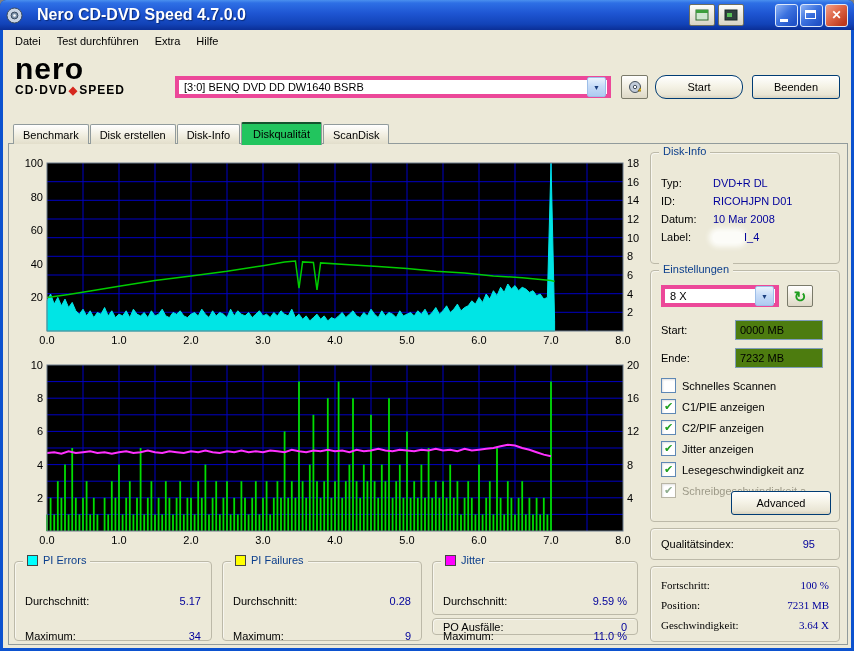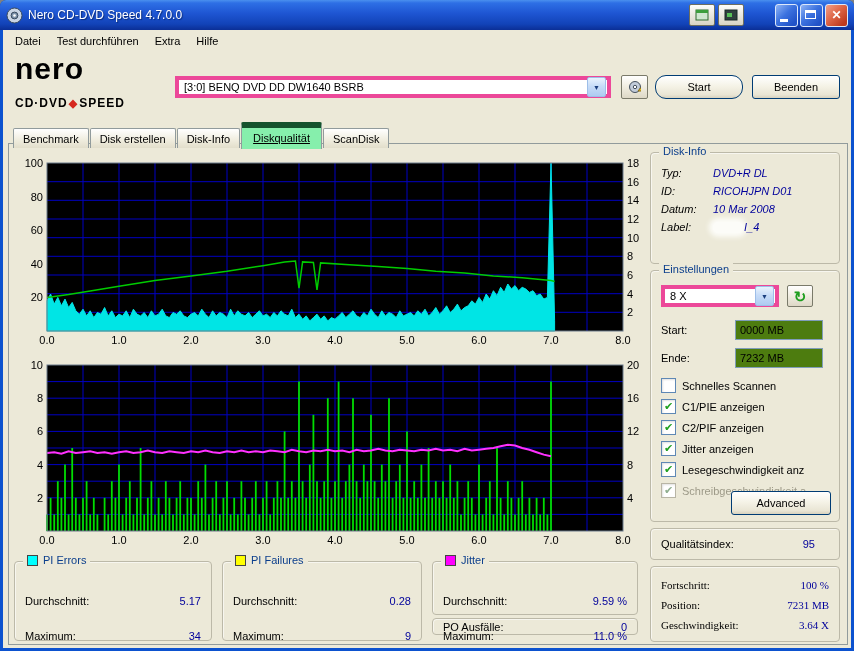--- a/index.html
+++ b/index.html
@@ -2,38 +2,38 @@
 <html><head>
 <meta charset="utf-8">
 <style>
   html,body{margin:0;padding:0;background:#808080;}
   .window{position:relative;width:854px;height:651px;box-sizing:border-box;background:#0C52CF;
           font-family:"Liberation Sans",sans-serif;overflow:hidden;border-radius:6px 6px 0 0;}
   
   .titlebar{height:30px;display:flex;align-items:center;padding:0 6px;border-radius:6px 6px 0 0;
     background:linear-gradient(180deg,#4A90EE 0%,#2E6FE5 10%,#1E55D2 45%,#1243B8 80%,#0B2F96 100%);}
   .title-icon{width:17px;height:17px;margin-right:5px;display:inline-flex;}
-  .title-text{flex:1;color:#fff;font-size:12px;font-weight:normal;text-shadow:1px 1px 1px #0A2C7A;white-space:nowrap;}
+  .title-text{flex:1;color:#fff;font-size:16px;font-weight:bold;text-shadow:1px 1px 1px #0A2C7A;white-space:nowrap;margin-left:9px;}
   .tb-btns{display:flex;align-items:center;gap:2px;}
   .tb-custom{width:24px;height:20px;background:linear-gradient(#FDFDFA,#D8D4C4);border:1px solid #6E6E5E;
     border-radius:2px;display:inline-flex;align-items:center;justify-content:center;margin-right:1px;}
   .tb-gap{width:26px;}
   .wbtn{width:21px;height:21px;border-radius:3px;border:1px solid #DCE8FA;display:inline-flex;align-items:center;
         justify-content:center;position:relative;color:#fff;font-size:12px;font-weight:bold;}
   .btn-min,.btn-max{background:linear-gradient(135deg,#8FB4F5 0%,#3C72DF 45%,#2153C8 85%);}
   .btn-close{background:linear-gradient(135deg,#F0A08A 0%,#DE6547 45%,#BE3A1E 85%);}
   .btn-min::after{content:"";position:absolute;left:4px;bottom:4px;width:8px;height:3px;background:#fff;}
   .btn-max::after{content:"";position:absolute;left:4px;top:5px;width:11px;height:9px;border:1px solid #fff;border-top-width:3px;box-sizing:border-box;}
   
   .client{position:absolute;left:3px;top:30px;width:848px;height:618px;background:#ECE9D8;}
   .menubar{position:absolute;left:0;top:0;right:0;height:21px;display:flex;align-items:center;padding-left:4px;}
   .menu-item{padding:3px 8px;font-size:11px;color:#000;}
   .logo{position:absolute;left:12px;top:26px;color:#000;}
   .logo-brand{font-weight:bold;font-size:30px;line-height:26px;letter-spacing:1px;}
-  .logo-sub{font-weight:bold;font-size:12px;letter-spacing:1px;margin-top:14px;}
+  .logo-sub{font-weight:bold;font-size:12px;letter-spacing:1px;margin-top:1px;}
   .diamond{color:#D6281E;font-size:11px;margin:0 1px;}
   
   .combo{background:#fff;border:4px solid #ec4899;display:flex;align-items:center;box-sizing:border-box;}
   .combo-text{flex:1;padding-left:5px;font-size:11px;white-space:nowrap;overflow:hidden;color:#000;}
   .combo-btn{width:17px;height:18px;margin:1px;background:linear-gradient(#E9F3FD,#C7DCF8 45%,#AFCBF1);
     border:1px solid #9EBEE8;border-radius:2px;display:flex;align-items:center;justify-content:center;flex:none;}
   .arrow{font-size:7px;color:#1A3E7E;}
   .drive-combo{position:absolute;left:172px;top:46px;width:436px;height:22px;}
   
   .xpbtn{position:absolute;font-family:"Liberation Sans",sans-serif;font-size:11px;color:#000;
@@ -41,34 +41,34 @@
     border:1px solid #003C74;border-radius:3px;cursor:default;}
   .toolbtn{position:absolute;background:linear-gradient(180deg,#FFFFFF,#F0EDE0 50%,#DDD8C6);
     border:1px solid #7A7A6A;border-radius:2px;display:flex;align-items:center;justify-content:center;cursor:default;}
   .eject-btn{left:618px;top:45px;width:27px;height:24px;}
   .start-btn{left:652px;top:45px;width:88px;height:24px;border-radius:11px;}
   .exit-btn{left:749px;top:45px;width:88px;height:24px;}
   
   .tabs{position:absolute;left:10px;top:92px;display:flex;align-items:flex-end;z-index:3;}
   .tab{font-size:11px;padding:4px 9px 3px;background:linear-gradient(#FFFFFF,#EFECDD 60%,#E2DECB);
     border:1px solid #919B9C;border-bottom:none;border-radius:2px 2px 0 0;margin-right:1px;}
-  .tab.selected{background:#86efac;border-top:6px solid #14532d;padding:4px 11px 5px;margin-bottom:-1px;position:relative;text-decoration:underline;}
+  .tab.selected{background:#22c55e;border-top:2px solid #14532d;padding:4px 11px 5px;margin-bottom:-1px;position:relative;}
   .panel{position:absolute;left:5px;top:113px;width:838px;height:500px;border:1px solid #919B9C;background:#ECE9D8;}
   
   .chart{position:absolute;left:11px;}
   #chart-top{top:124px;}
   #chart-bottom{top:326px;}
   .chart text{font-family:"Liberation Sans",sans-serif;font-size:11px;fill:#000;}
   
   .groupbox{position:absolute;border:1px solid #BCB9A8;border-radius:4px;box-sizing:border-box;
     box-shadow:inset 1px 1px 0 rgba(255,255,255,.6);}
   .gb-title{position:absolute;top:-8px;left:8px;background:#ECE9D8;padding:0 4px;font-size:11px;color:#0B3E8C;
     display:flex;align-items:center;gap:5px;white-space:nowrap;}
   .gb-diskinfo{left:647px;top:122px;width:190px;height:112px;}
-  #diskinfo-rows{padding-top:14px;font-style:italic;}
+  #diskinfo-rows{padding-top:24px;}
   .info-row{display:flex;margin:0 0 6px 10px;font-size:11px;align-items:center;}
   .info-label{width:52px;color:#000;}
   .info-value{color:#00009B;white-space:nowrap;}
   .redacted::before{content:"";display:inline-block;width:30px;height:11px;background:#FCFCF8;border-radius:5px;
     box-shadow:0 0 5px 4px #FCFCF8;margin-right:1px;vertical-align:-2px;}
   .gb-settings{left:647px;top:240px;width:190px;height:252px;}
   .speed-combo{position:absolute;left:10px;top:14px;width:118px;height:22px;}
   .refresh-btn{left:136px;top:14px;width:26px;height:22px;position:absolute;}
   .refresh-icon{color:#1F9E1F;font-weight:bold;font-size:15px;line-height:1;}
   .fld-label{position:absolute;font-size:11px;color:#000;}

